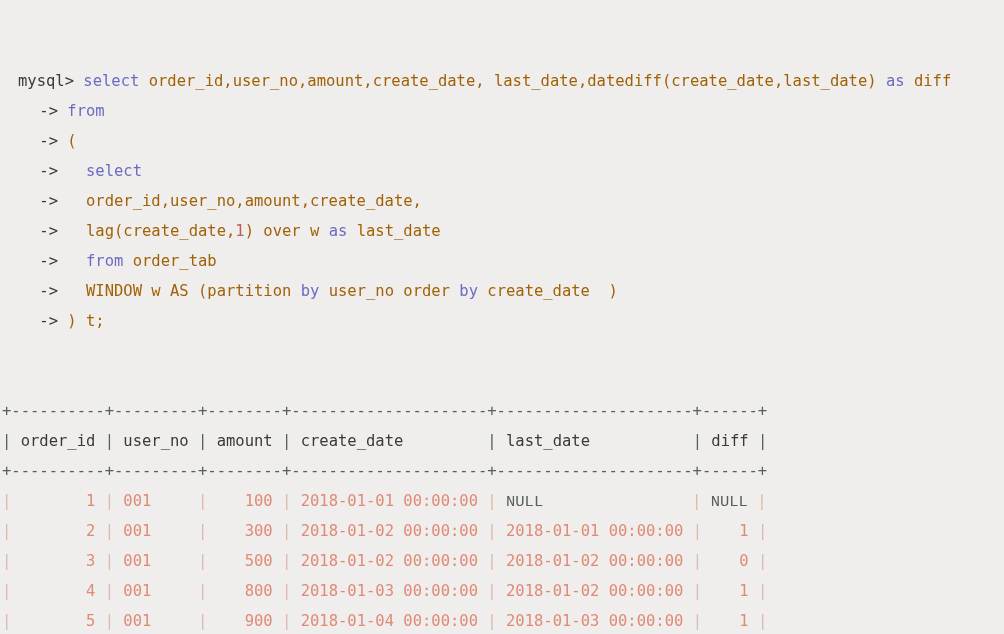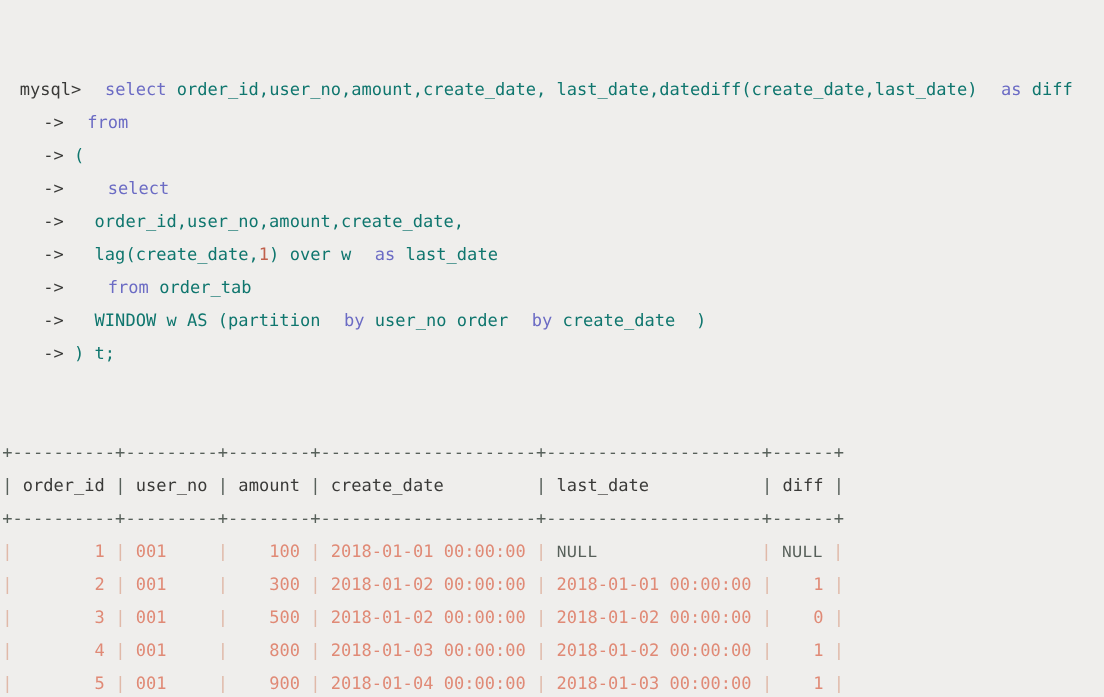--- a/index.html
+++ b/index.html
@@ -20,23 +20,23 @@
   #terminal {
     padding: 6px 0 0 2px;
     white-space: pre;
     letter-spacing: 0px;
   }
   .line {
     height: 30px;
     white-space: pre;
   }
   
-  .kw   { color: #6b6bc4; margin-left: 12px; }          
+  .kw   { color: #6b6bc4; }          
   .num  { color: #c0604c; }          
-  .plain{ color: #0f766e; }          
+  .plain{ color: #a16207; }          
   .val  { color: #e08a76; }          
   .nullv{ color: #57605a; font-family: Liberation Mono, monospace; }          
   .rule { color: #57605a; }          
   .hdr  { color: #3a3a38; }          
   .pipe-d { color: #57605a; }        
   .pipe-v { color: #e0b9a8; }        
   .prompt { color: #3a3a38; padding-left: 16px; }
   .arrow  { color: #3a3a38; }
 </style>
 </head>

